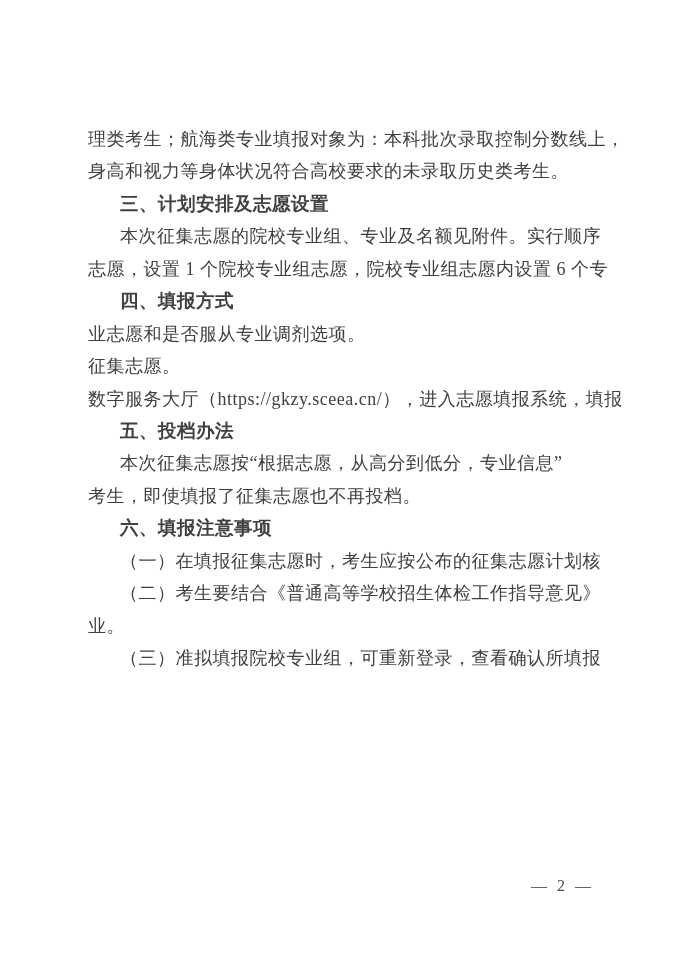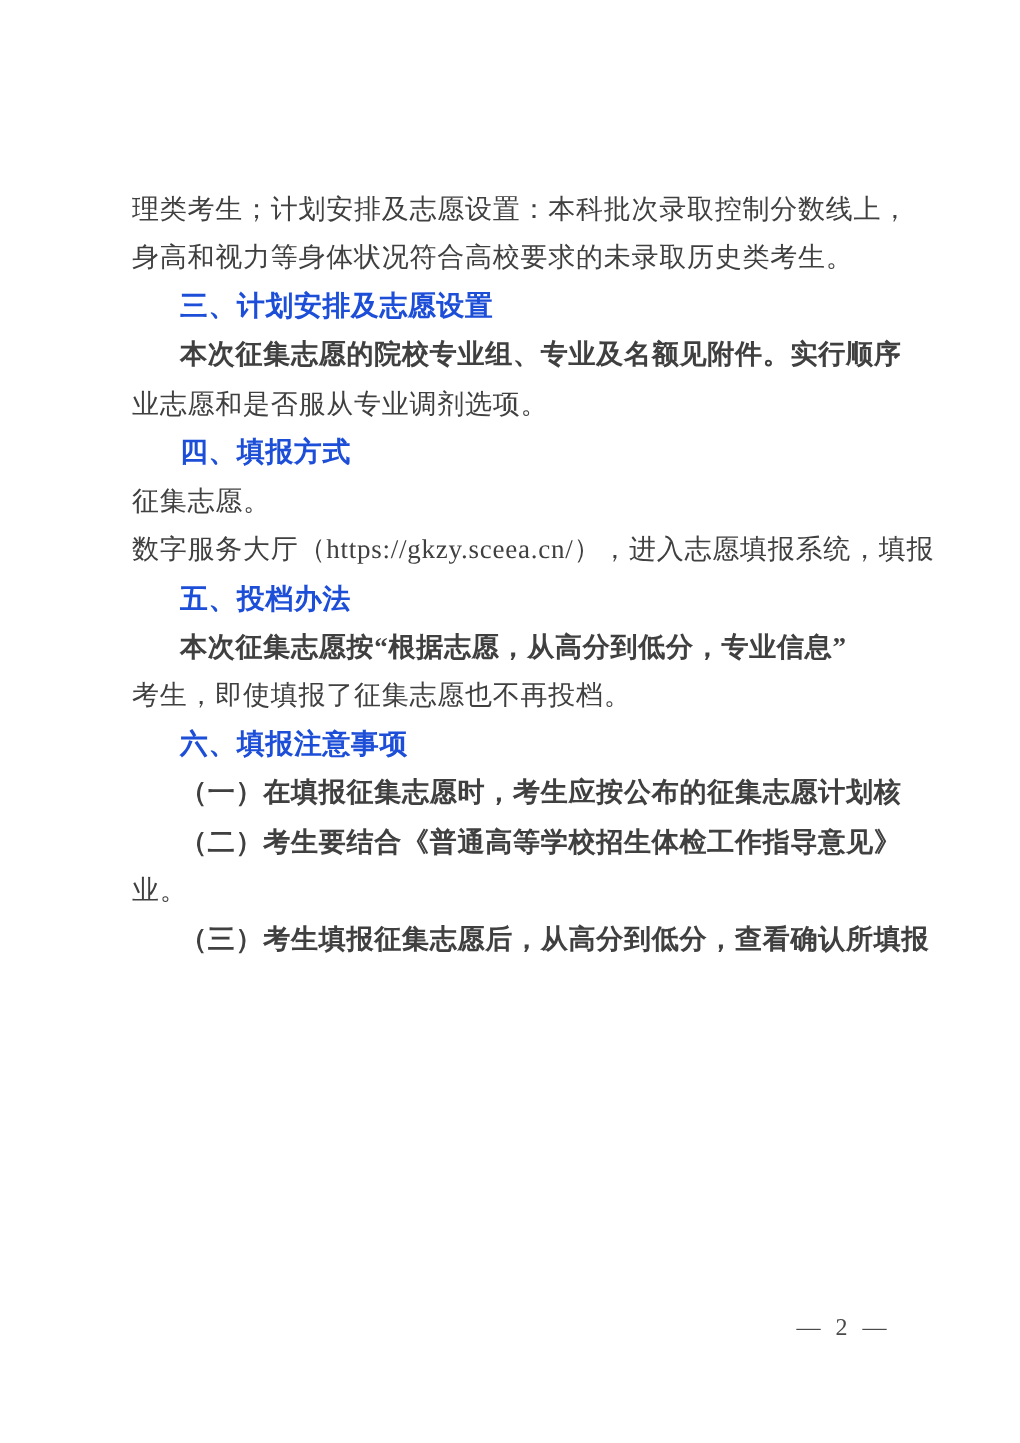--- a/index.html
+++ b/index.html
@@ -28,69 +28,70 @@
     margin: 0;
     padding: 0;
     height: 32.45px;
     line-height: 32.45px;
     font-size: 18px;
     letter-spacing: 0.5px;
     color: #404040;
     white-space: nowrap;
     font-family: "Liberation Serif", "DejaVu Serif", serif;
   }
-  .indent { padding-left: 32px; font-weight: bold; }
+  .indent { padding-left: 32px; }
   .heading {
     font-family: "Liberation Sans", "DejaVu Sans", sans-serif;
     font-weight: 700;
     font-size: 18.5px;
-    color: #1d4ed8;
+    color: #404040;
   }
   .page-number {
     position: absolute;
     top: 876px;
     right: 86px;
     font-size: 16px;
     line-height: 20px;
     letter-spacing: 3px;
     color: #4a4a4a;
     font-family: "Liberation Serif", "DejaVu Serif", serif;
   }
 </style>
 </head>
 <body>
 
 <div class="page">
 
   <div class="doc-body">
 
-    <p class="line">理类考生；计划安排及志愿设置：本科批次录取控制分数线上，</p>
+    <p class="line">理类考生；航海类专业填报对象为：本科批次录取控制分数线上，</p>
     <p class="line">身高和视力等身体状况符合高校要求的未录取历史类考生。</p>
 
     <p class="line heading indent">三、计划安排及志愿设置</p>
 
     <p class="line indent">本次征集志愿的院校专业组、专业及名额见附件。实行顺序</p>
+    <p class="line">志愿，设置 1 个院校专业组志愿，院校专业组志愿内设置 6 个专</p>
+    <p class="line heading indent">四、填报方式</p>
+
     <p class="line">业志愿和是否服从专业调剂选项。</p>
-
-    <p class="line heading indent">四、填报方式</p>
 
     <p class="line">征集志愿。</p>
     <p class="line">数字服务大厅（https://gkzy.sceea.cn/），进入志愿填报系统，填报</p>
 
     <p class="line heading indent">五、投档办法</p>
 
     <p class="line indent">本次征集志愿按“根据志愿，从高分到低分，专业信息”</p>
     <p class="line">考生，即使填报了征集志愿也不再投档。</p>
 
     <p class="line heading indent">六、填报注意事项</p>
 
     <p class="line indent">（一）在填报征集志愿时，考生应按公布的征集志愿计划核</p>
 
     <p class="line indent">（二）考生要结合《普通高等学校招生体检工作指导意见》</p>
     <p class="line">业。</p>
 
-    <p class="line indent">（三）考生填报征集志愿后，从高分到低分，查看确认所填报</p>
+    <p class="line indent">（三）准拟填报院校专业组，可重新登录，查看确认所填报</p>
 
   </div>
 
   <div class="page-number">— 2 —</div>
 
 </div>
 
 </body></html>

